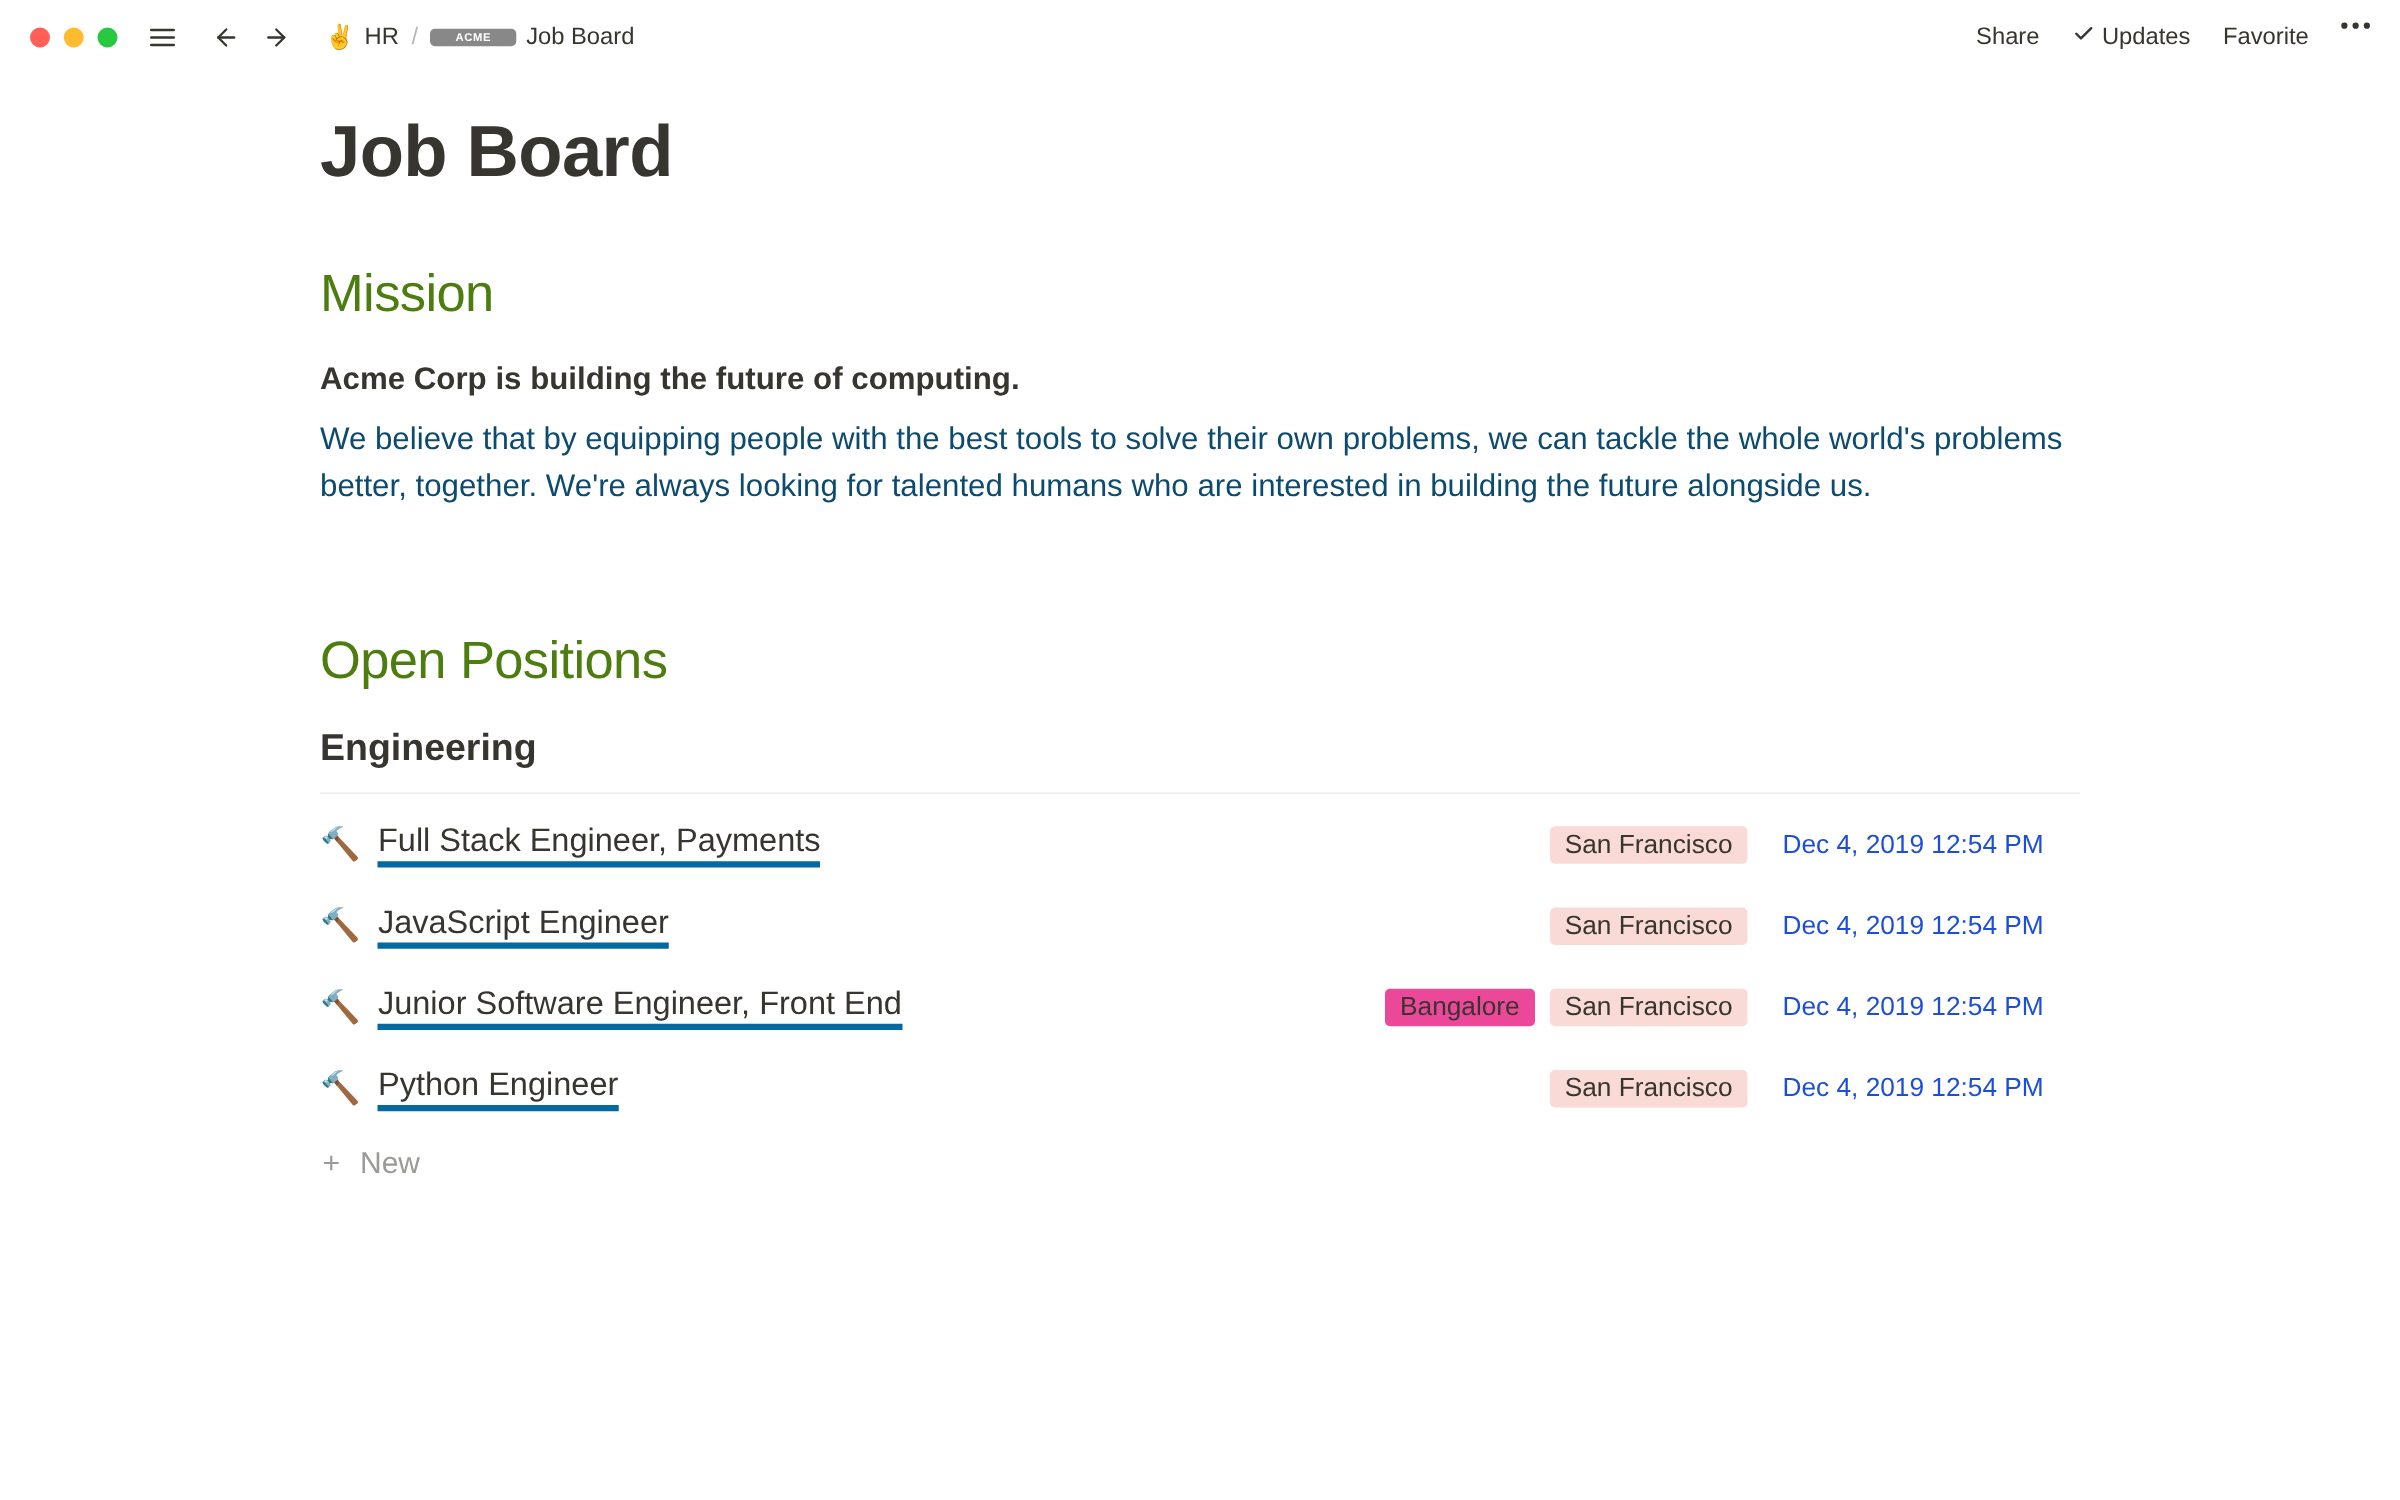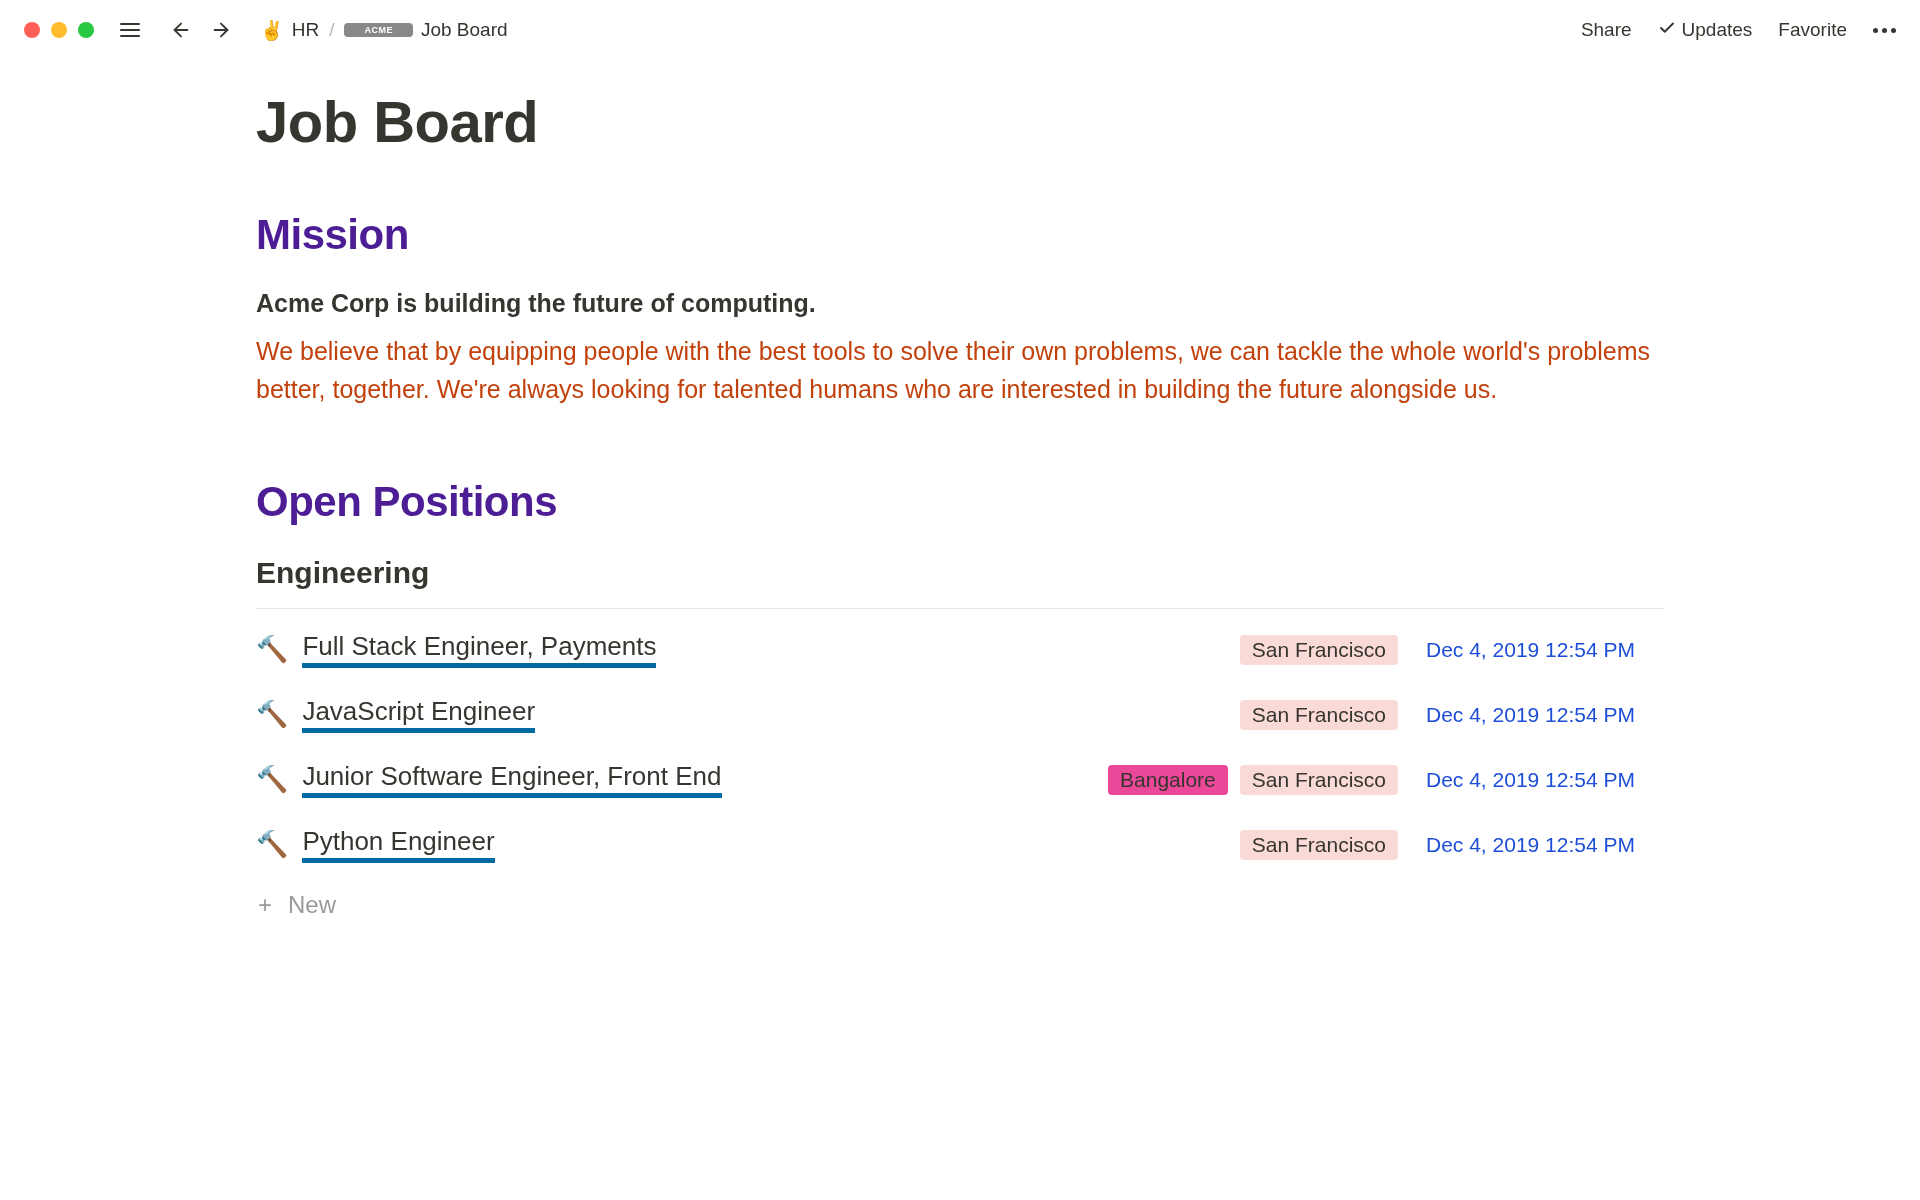--- a/index.html
+++ b/index.html
@@ -102,21 +102,20 @@
       color: white;
       font-size: 9px;
       padding: 2px 20px;
       border-radius: 4px;
       font-weight: 600;
       letter-spacing: 0.5px;
     }
     
     .toolbar-right {
       display: flex;
-      align-items: center;
       gap: 26px;
       font-size: 19px;
       color: #37352f;
       margin-left: 12px;
     }
     
     .toolbar-action {
       cursor: pointer;
       display: flex;
       align-items: center;
@@ -144,38 +143,38 @@
     .page-title {
       font-size: 58px;
       font-weight: 700;
       color: #37352f;
       margin-bottom: 56px;
       letter-spacing: -0.5px;
     }
     
     .section-heading {
       font-size: 42px;
-      font-weight: 700;
-      color: #4c1d95;
+      font-weight: 400;
+      color: #4d7c0f;
       margin-bottom: 30px;
       letter-spacing: -0.5px;
     }
     
     .mission-bold {
       font-size: 25px;
       font-weight: 600;
       color: #37352f;
       margin-bottom: 15px;
     }
     
     .mission-body {
       font-size: 25px;
       line-height: 1.5;
-      color: #c2410c;
-      margin-bottom: 70px;
+      color: #0c4a6e;
+      margin-bottom: 96px;
     }
     
     .subsection-heading {
       font-size: 30px;
       font-weight: 600;
       color: #37352f;
       margin-bottom: 18px;
     }
     
     .positions-divider {

